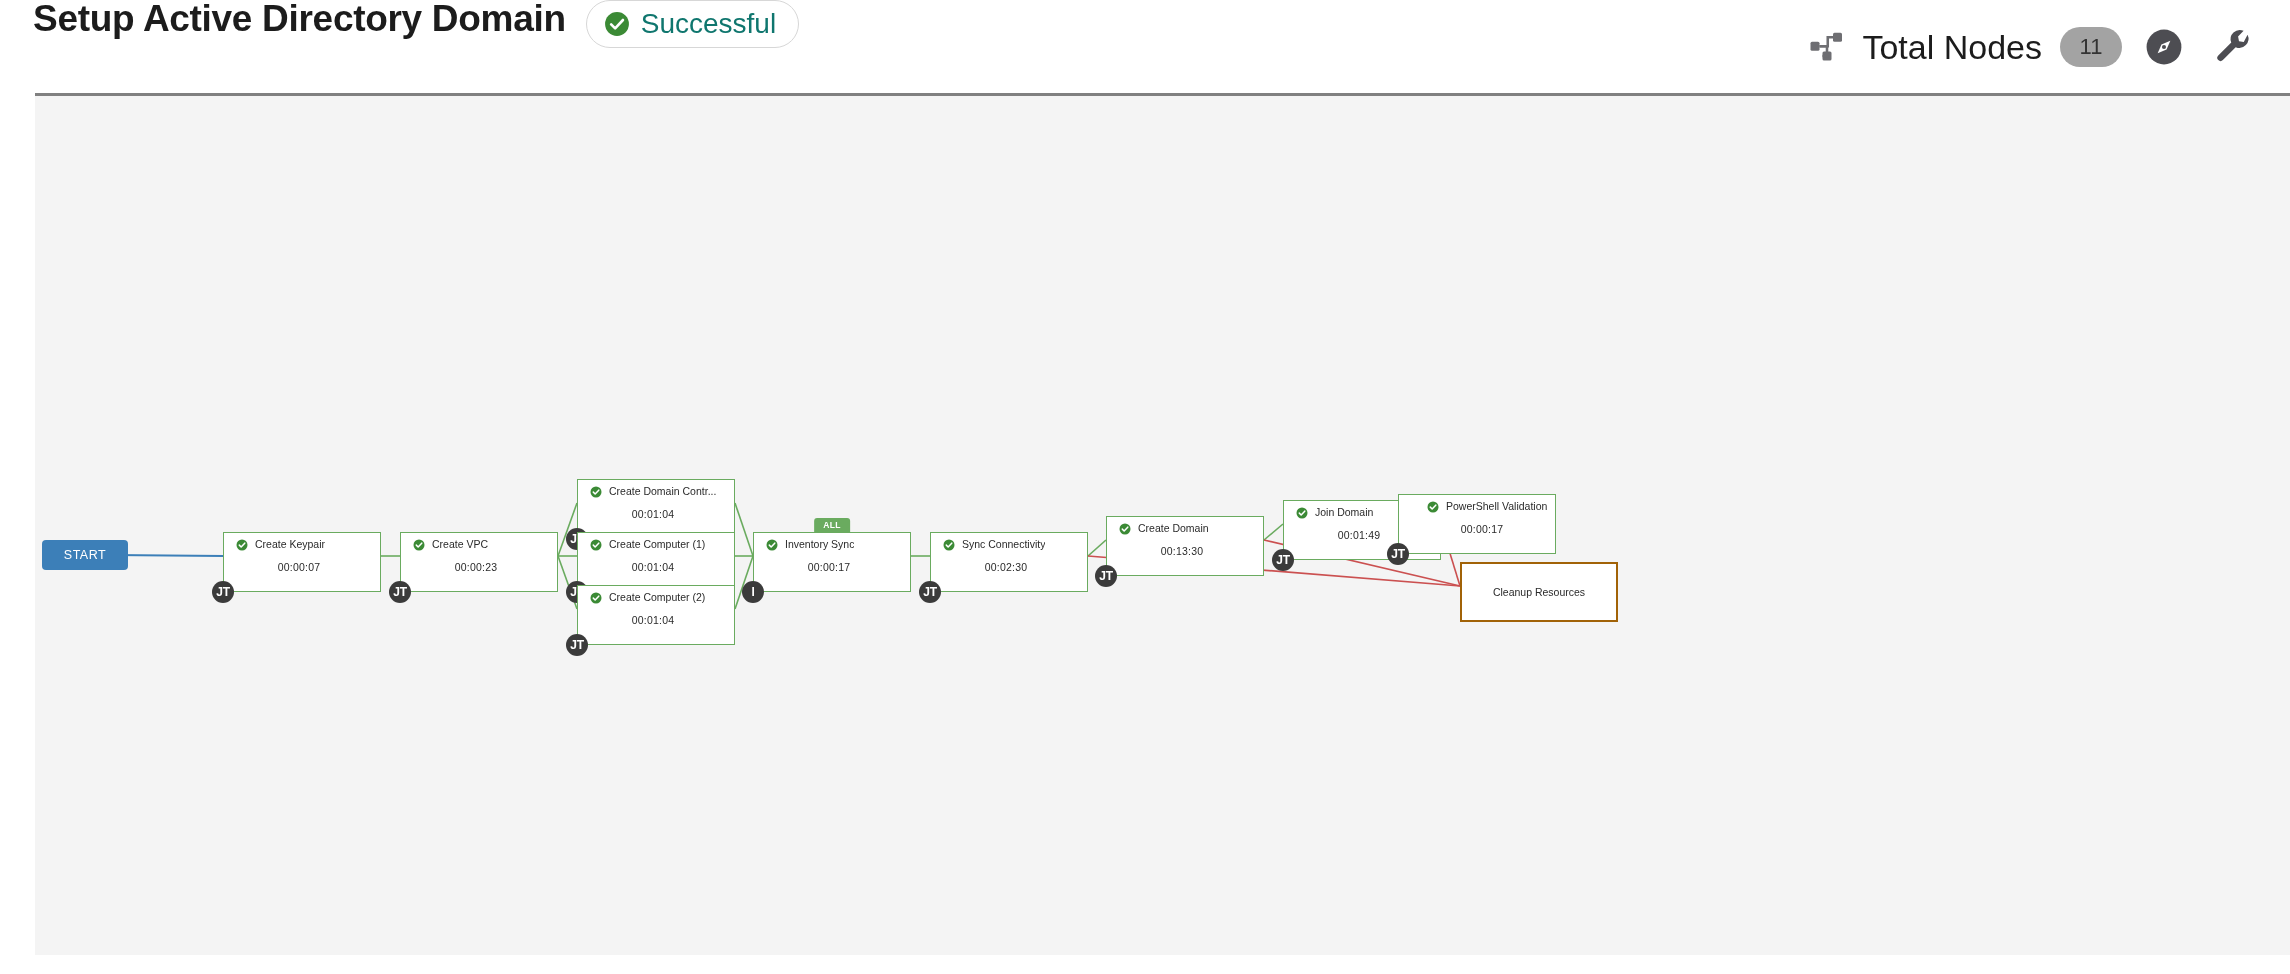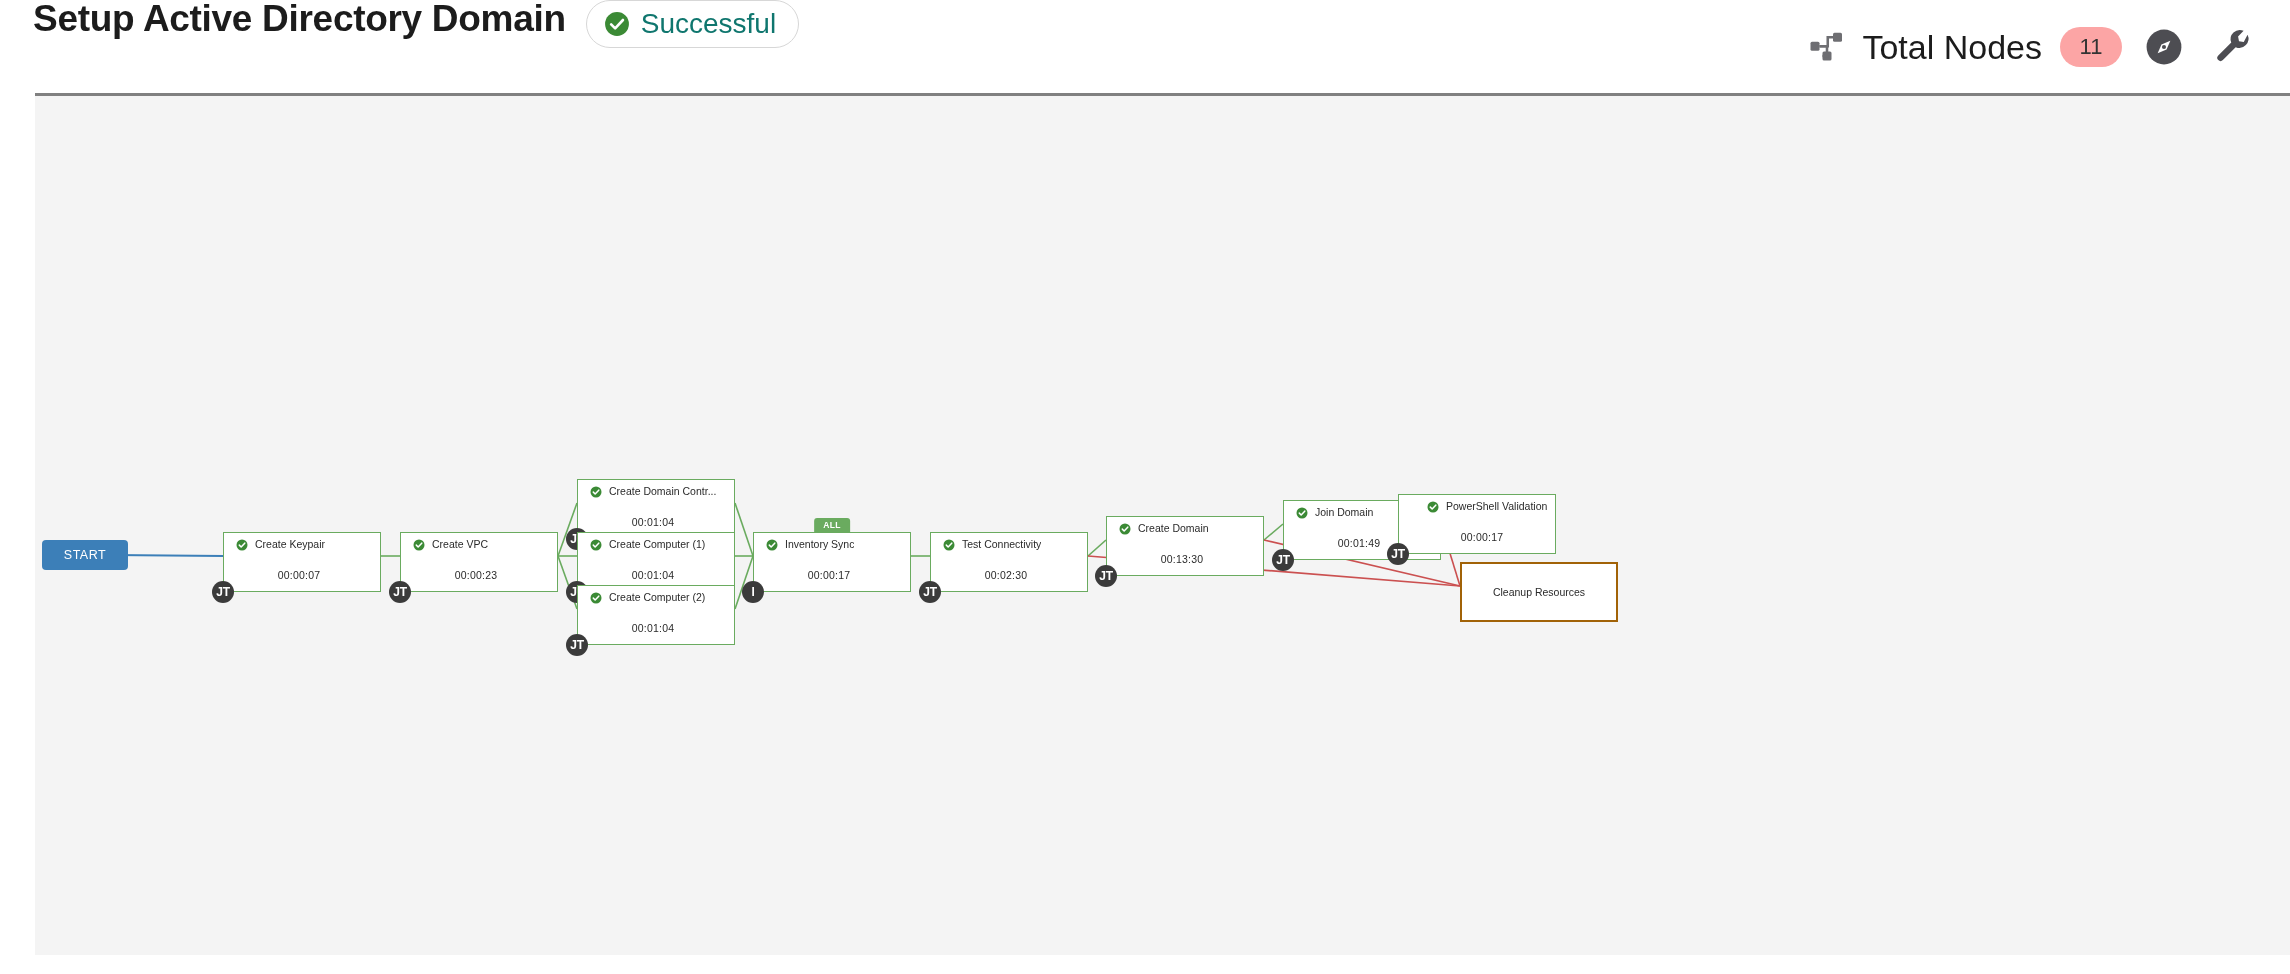--- a/index.html
+++ b/index.html
@@ -60,21 +60,21 @@
   }
   #sitemap-icon { width: 36px; height: 36px; margin-right: 17px; }
   #total-nodes-label {
     font-size: 34px;
     color: #1c1c1c;
     white-space: nowrap;
     margin-right: 18px;
     line-height: 1;
   }
   #node-count-badge {
-    background: #fca5a5;
+    background: #a3a3a3;
     border-radius: 20px;
     height: 40px;
     min-width: 62px;
     display: flex; align-items: center; justify-content: center;
     font-size: 22px;
     color: #333;
     padding: 0 14px;
     margin-right: 23px;
   }
   #compass-icon { width: 38px; height: 38px; margin-right: 31px; }
@@ -123,21 +123,21 @@
     font-size: 10.5px;
     color: #2a2a2a;
     white-space: nowrap;
     overflow: hidden;
     line-height: 1.1;
   }
   .node-duration {
     text-align: center;
     font-size: 10.5px;
     color: #2a2a2a;
-    margin-top: 18px;
+    margin-top: 10px;
     padding-right: 6px;
     letter-spacing: 0.2px;
   }
   .node-center-label {
     display: flex;
     align-items: center;
     justify-content: center;
     height: 100%;
     font-size: 10.5px;
     color: #2a2a2a;
@@ -323,21 +323,21 @@
           </div>
           <div class="node-duration">00:00:17</div>
           <div class="node-badge">I</div>
         </div>
         <div class="node" style="left: 895px; top: 436px;">
           <div class="node-title-row">
             <svg class="node-check" viewBox="0 0 24 24">
               <circle cx="12" cy="12" r="11" fill="#3b8a35"></circle>
               <path d="M6.6 12.3 L10.3 16 L17.5 8.3" fill="none" stroke="#ffffff" stroke-width="3" stroke-linecap="round" stroke-linejoin="round"></path>
             </svg>
-            <span class="node-title">Test Connectivity</span>
+            <span class="node-title">Sync Connectivity</span>
           </div>
           <div class="node-duration">00:02:30</div>
           <div class="node-badge">JT</div>
         </div>
         <div class="node" style="left: 1071px; top: 420px;">
           <div class="node-title-row">
             <svg class="node-check" viewBox="0 0 24 24">
               <circle cx="12" cy="12" r="11" fill="#3b8a35"></circle>
               <path d="M6.6 12.3 L10.3 16 L17.5 8.3" fill="none" stroke="#ffffff" stroke-width="3" stroke-linecap="round" stroke-linejoin="round"></path>
             </svg>

